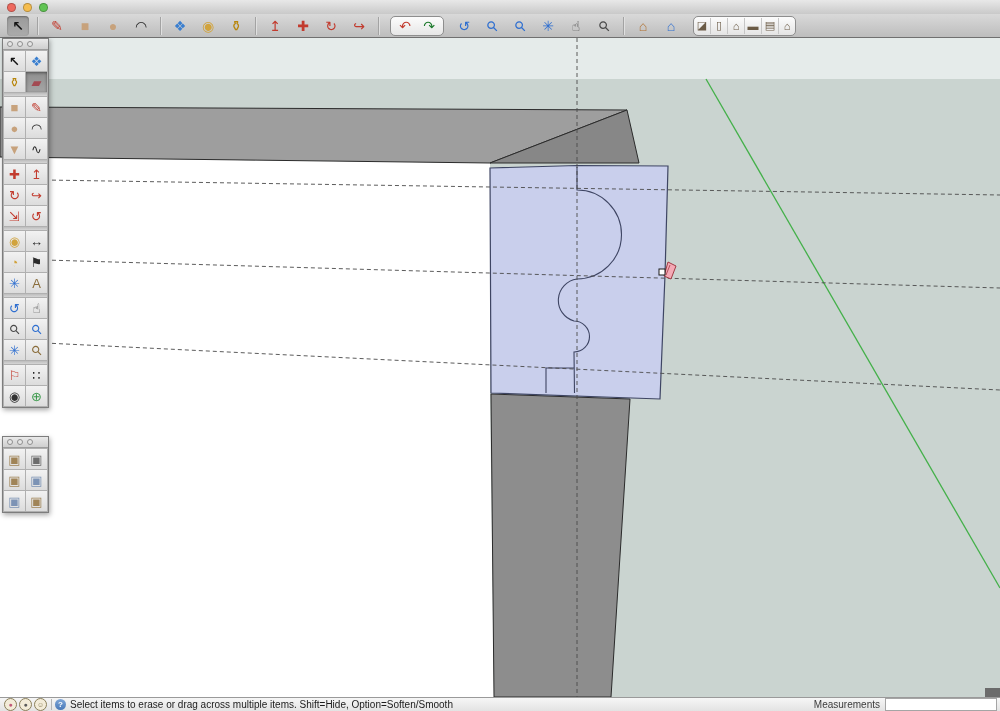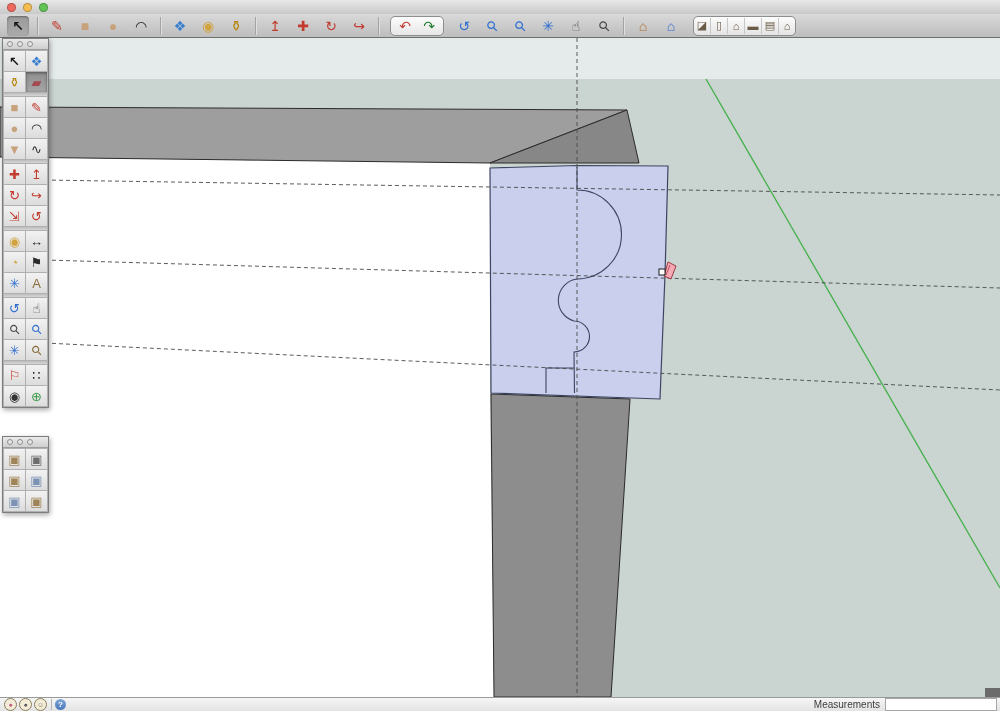--- a/index.html
+++ b/index.html
@@ -350,17 +350,18 @@
       </span>
       <span class="st-ic">
         <span style="color: rgb(90, 90, 90);">●</span>
       </span>
       <span class="st-ic">
         <span style="color: rgb(138, 127, 90);">☺</span>
       </span>
     </span>
   <span class="st-div"></span>
   <span class="st-help">?</span>
+  <span class="st-text">Select items to erase or drag across multiple items. Shift=Hide, Option=Soften/Smooth</span>
   <span class="st-right">
     <span class="meas-label">Measurements</span>
     <input class="meas-input" value="" style="">
   </span>
 </div>
 
 </body></html>

